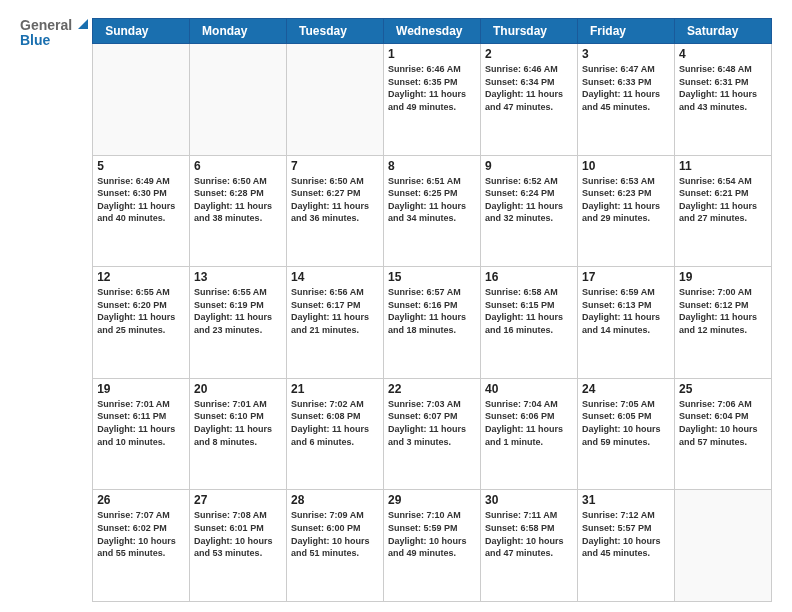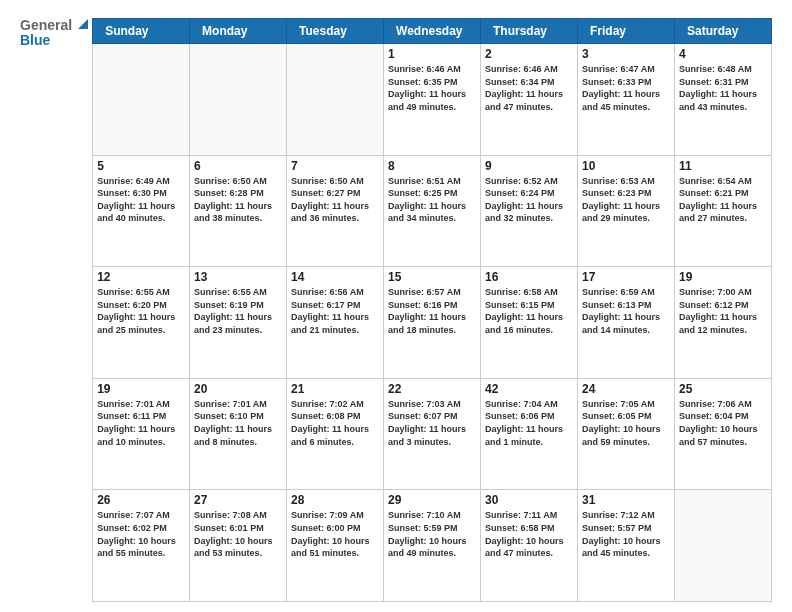--- a/index.html
+++ b/index.html
@@ -274,21 +274,21 @@
 and 6 minutes.</div>
           </td>
           <td>
             <span class="day-num">22</span>
             <div class="day-info">Sunrise: 7:03 AM
 Sunset: 6:07 PM
 Daylight: 11 hours
 and 3 minutes.</div>
           </td>
           <td>
-            <span class="day-num">42</span>
+            <span class="day-num">40</span>
             <div class="day-info">Sunrise: 7:04 AM
 Sunset: 6:06 PM
 Daylight: 11 hours
 and 1 minute.</div>
           </td>
           <td>
             <span class="day-num">24</span>
             <div class="day-info">Sunrise: 7:05 AM
 Sunset: 6:05 PM
 Daylight: 10 hours

